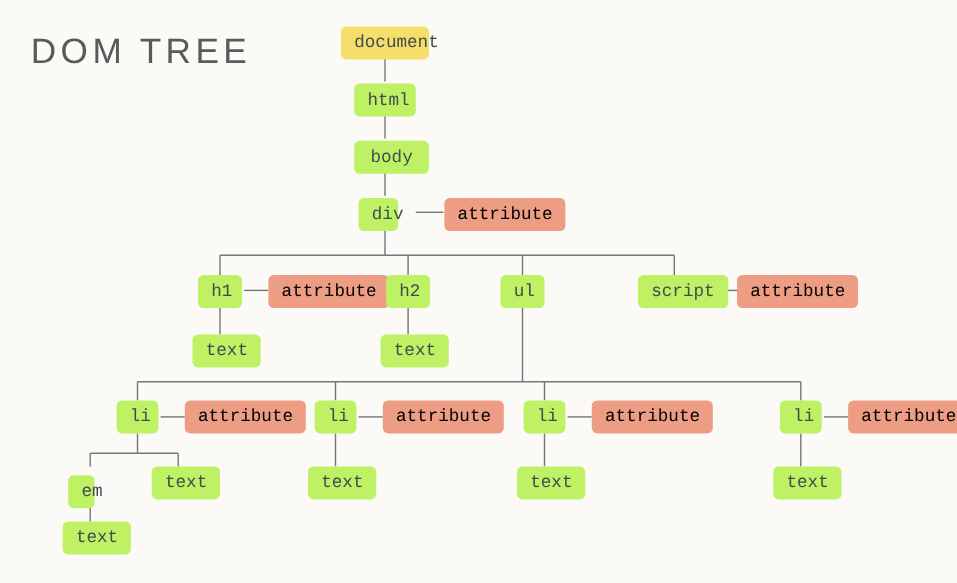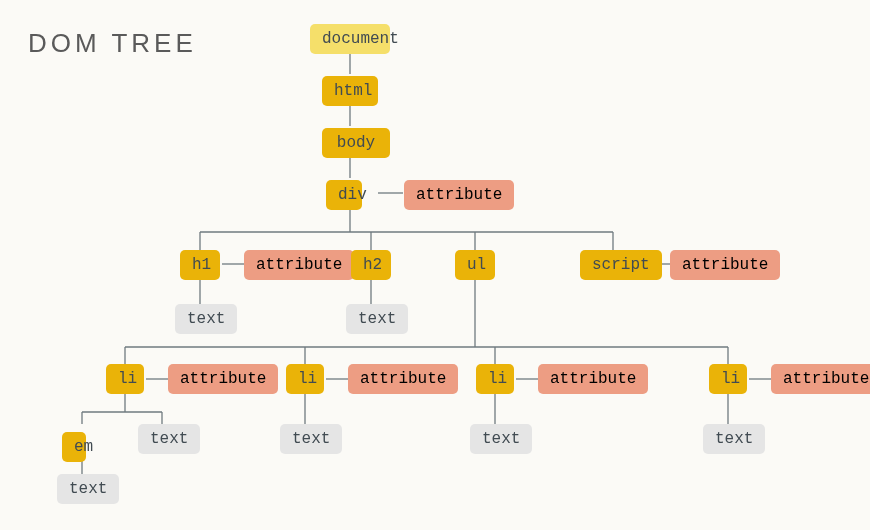--- a/index.html
+++ b/index.html
@@ -10,37 +10,37 @@
     font-family: "Courier New", monospace;
     position: relative;
     overflow: hidden;
   }
   .title {
     position: absolute;
     top: 28px;
     left: 28px;
     font-family: -apple-system, "Helvetica Neue", Arial, sans-serif;
     font-weight: 300;
-    font-size: 26px;
+    font-size: 32px;
     letter-spacing: 4px;
     color: #5a5a5a;
   }
   .node {
     position: absolute;
     padding: 6px 12px;
     border-radius: 5px;
     font-size: 16px;
     color: #414b52;
     text-align: center;
     white-space: nowrap;
   }
   .n-yellow { background: #f5df6a; }
-  .n-green  { background: #eab308; }
+  .n-green  { background: #bef264; }
   .n-orange { background: #ed9d83; color:#000000; }
-  .n-purple { background: #e5e5e5; text-align: center; }
+  .n-purple { background: #bef264; text-align: center; }
   svg.connectors {
     position: absolute;
     top: 0; left: 0;
     width: 870px; height: 530px;
     pointer-events: none;
   }
   svg.connectors line {
     stroke: #6f7a7f;
     stroke-width: 1.3;
   }

